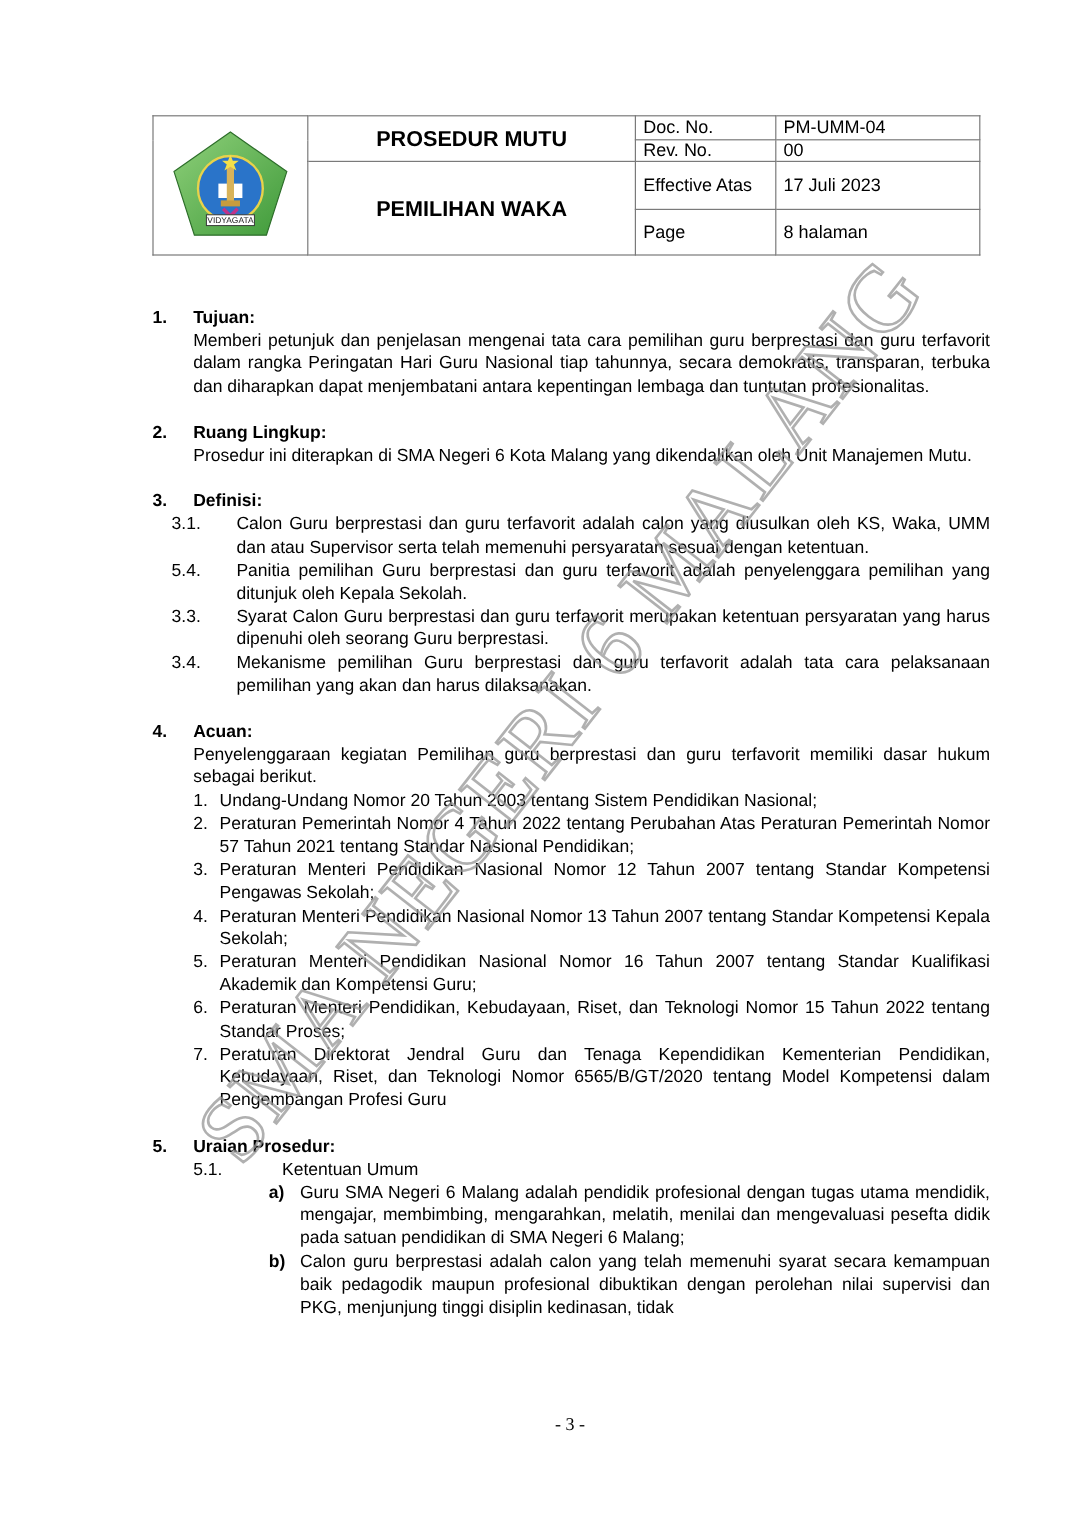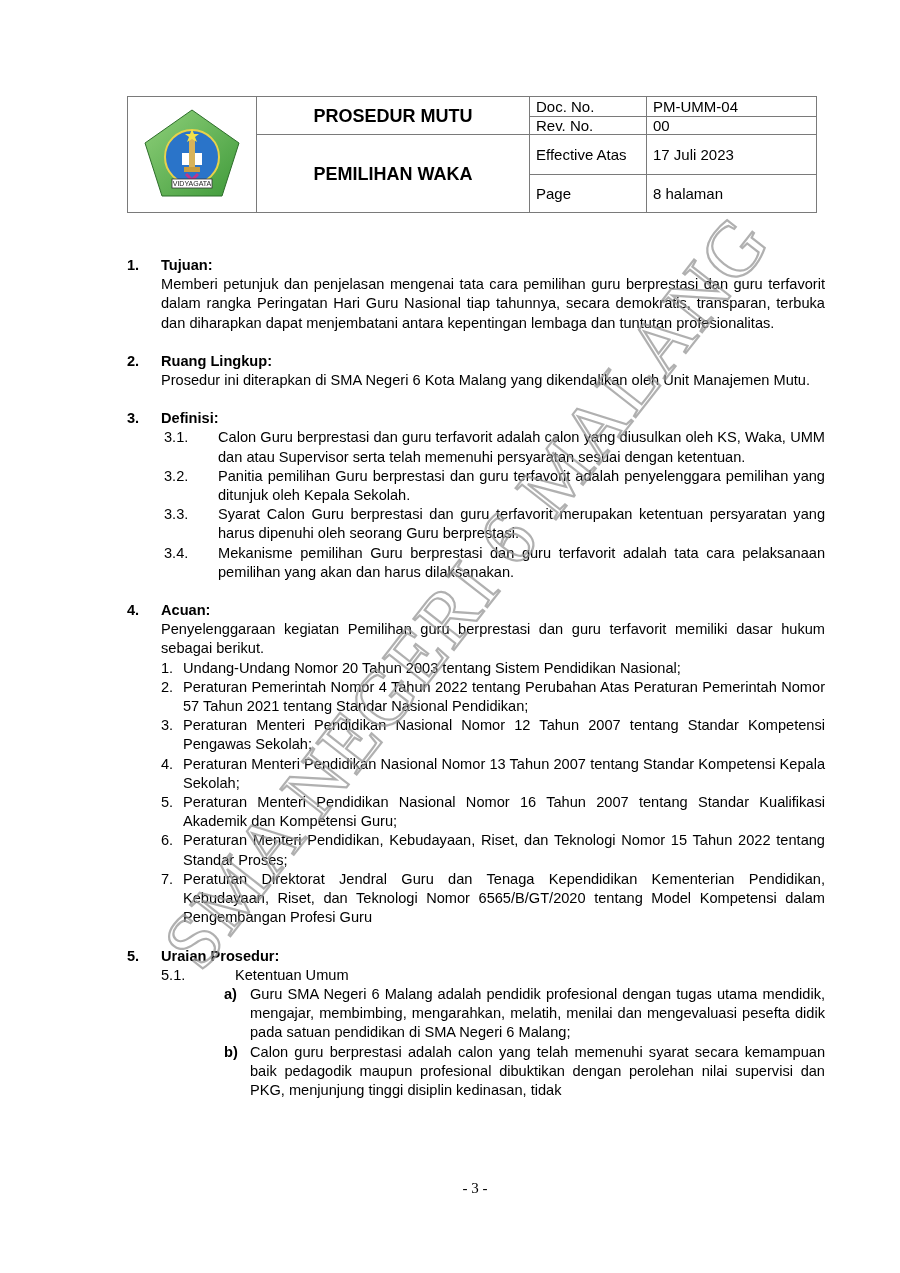--- a/index.html
+++ b/index.html
@@ -9,21 +9,21 @@
          border-collapse:collapse; table-layout:fixed; }
   .hdr td { border:1px solid #7a7a7a; padding:0 6px; font-size:15px; line-height:16px; vertical-align:middle; }
   .hdr td.logo { width:128px; padding:0; text-align:center; }
   .hdr td.title { width:260px; text-align:center; font-weight:bold; font-size:18px; }
   .hdr td.lbl { width:104px; }
   .content { position:absolute; left:127px; top:256px; width:698px; font-size:14.6px; line-height:19.2px; }
   .sec { margin-bottom:19px; }
   .sec-head { display:flex; font-weight:bold; }
   .sec-head .num { width:34px; }
   .body { margin-left:34px; text-align:justify; }
-  .def { display:flex; margin-left:37px; }
+  .def { display:flex; margin-left:16px; }
   .def .dn { width:54px; flex-shrink:0; }
   .def .dt { flex:1; text-align:justify; }
   .ref { display:flex; margin-left:34px; }
   .ref .rn { width:22px; flex-shrink:0; }
   .ref .rt { flex:1; text-align:justify; }
   .sub-head { display:flex; font-weight:normal; margin-left:34px;gap:20px; }
   .sub-head .sn { width:54px; }
   .item { display:flex; margin-left:97px; }
   .item .in { width:26px; flex-shrink:0; font-weight:bold; }
   .item .it { flex:1; text-align:justify; }
@@ -99,21 +99,21 @@
   <div class="sec">
     <div class="sec-head">
         <span class="num">3.</span>
         <span>Definisi:</span>
       </div>
     <div class="def">
         <span class="dn">3.1.</span>
         <span class="dt">Calon Guru berprestasi dan guru terfavorit adalah calon yang diusulkan oleh KS, Waka, UMM dan atau Supervisor serta telah memenuhi persyaratan sesuai dengan ketentuan.</span>
       </div>
     <div class="def">
-        <span class="dn">3.2.</span>
+        <span class="dn">5.4.</span>
         <span class="dt">Panitia pemilihan Guru berprestasi dan guru terfavorit adalah penyelenggara pemilihan yang ditunjuk oleh Kepala Sekolah.</span>
       </div>
     <div class="def">
         <span class="dn">3.3.</span>
         <span class="dt">Syarat Calon Guru berprestasi dan guru terfavorit merupakan ketentuan persyaratan yang harus dipenuhi oleh seorang Guru berprestasi.</span>
       </div>
     <div class="def">
         <span class="dn">3.4.</span>
         <span class="dt">Mekanisme pemilihan Guru berprestasi dan guru terfavorit adalah tata cara pelaksanaan pemilihan yang akan dan harus dilaksanakan.</span>
       </div>

